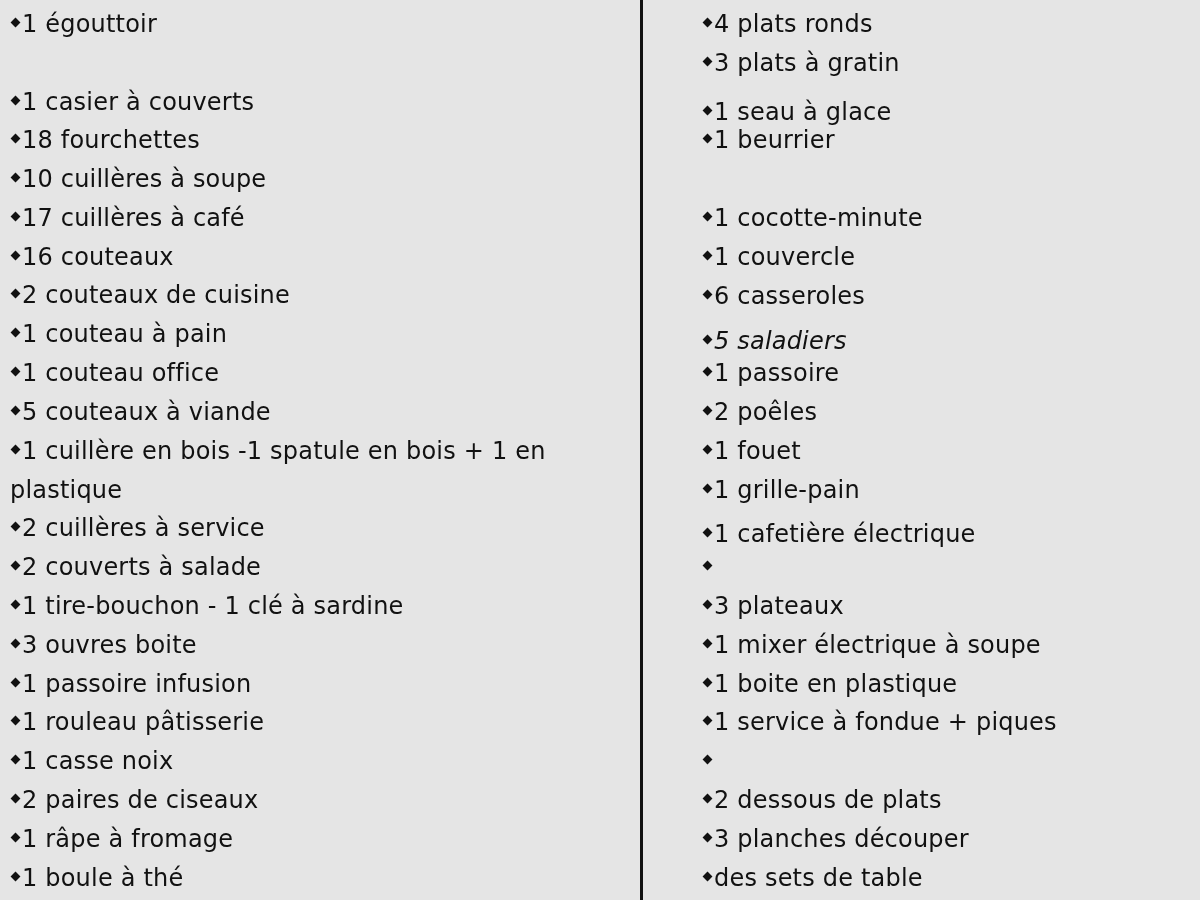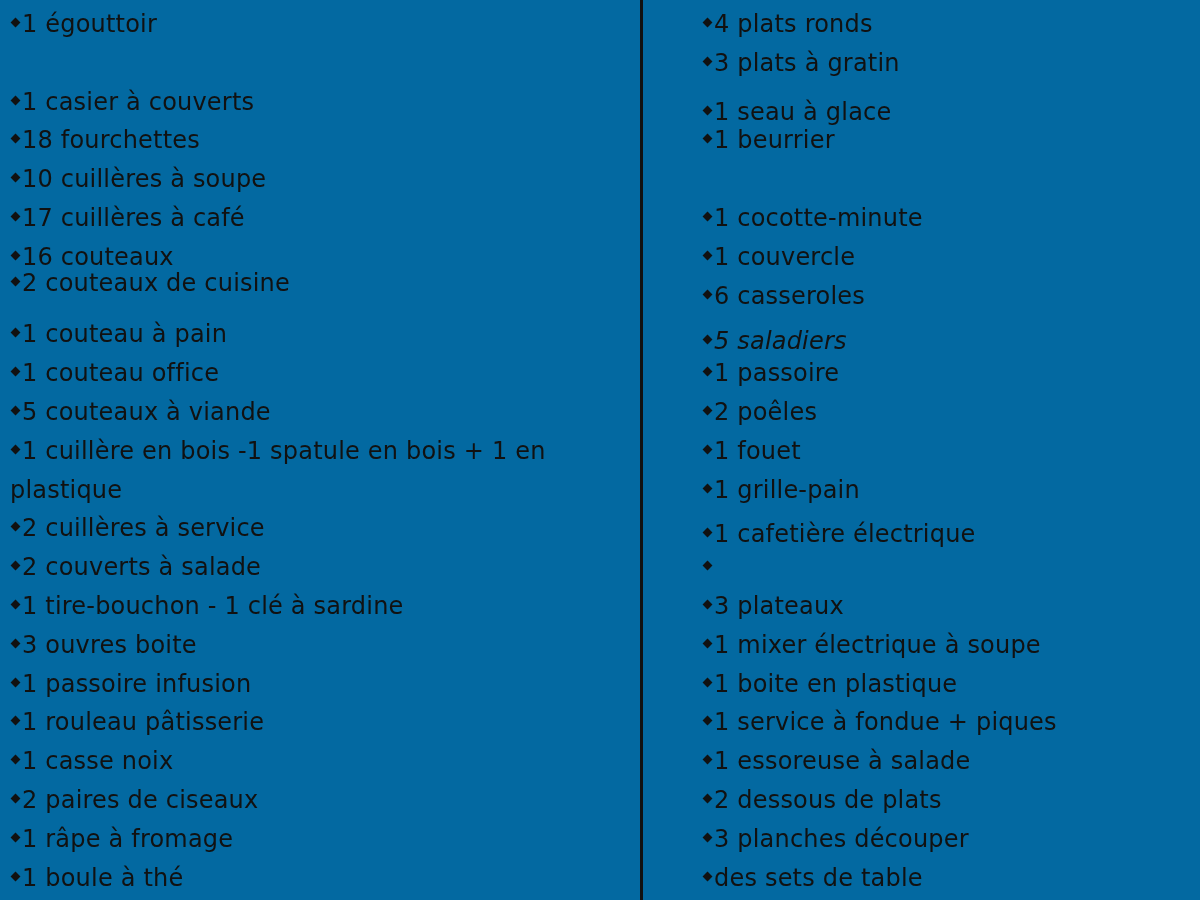--- a/index.html
+++ b/index.html
@@ -7,21 +7,21 @@
       padding: 0;
       width: 1200px;
       height: 900px;
       background: #ffffff;
       overflow: hidden;
     }
     .page {
       position: relative;
       width: 1200px;
       height: 900px;
-      background: #0369a1;
+      background: #e5e5e5;
       color: #111111;
       font-family: "DejaVu Sans", sans-serif;
     }
     .divider {
       position: absolute;
       left: 640px;
       top: 0;
       width: 3px;
       height: 900px;
       background: #111111;
@@ -59,21 +59,21 @@
 
 <div class="page">
   <div class="divider"></div>
   <ul class="column col-left" id="left-list">
       <li class="row" style="top: 5px;"><span class="bullet"></span><span>1 égouttoir</span></li>
       <li class="row" style="top: 82.6px;"><span class="bullet"></span><span>1 casier à couverts</span></li>
       <li class="row" style="top: 121.4px;"><span class="bullet"></span><span>18 fourchettes</span></li>
       <li class="row" style="top: 160.2px;"><span class="bullet"></span><span>10 cuillères à soupe</span></li>
       <li class="row" style="top: 199px;"><span class="bullet"></span><span>17 cuillères à café</span></li>
       <li class="row" style="top: 237.8px; text-align: right;"><span class="bullet"></span><span>16 couteaux</span></li>
-      <li class="row" style="top: 264px;"><span class="bullet"></span><span>2 couteaux de cuisine</span></li>
+      <li class="row" style="top: 276px;"><span class="bullet"></span><span>2 couteaux de cuisine</span></li>
       <li class="row" style="top: 315.4px;"><span class="bullet"></span><span>1 couteau à pain</span></li>
       <li class="row" style="top: 354.2px;"><span class="bullet"></span><span>1 couteau office</span></li>
       <li class="row" style="top: 393px;"><span class="bullet"></span><span>5 couteaux à viande</span></li>
       <li class="row" style="top: 431.8px;"><span class="bullet"></span><span>1 cuillère en bois -1 spatule en bois + 1 en</span></li>
       <li class="row" style="top: 470.6px;"><span>plastique</span></li>
       <li class="row" style="top: 509.4px;"><span class="bullet"></span><span>2 cuillères à service</span></li>
       <li class="row" style="top: 548.2px;"><span class="bullet"></span><span>2 couverts à salade</span></li>
       <li class="row" style="top: 587px;"><span class="bullet"></span><span>1 tire-bouchon  -  1 clé à sardine</span></li>
       <li class="row" style="top: 625.8px;"><span class="bullet"></span><span>3 ouvres boite</span></li>
       <li class="row" style="top: 664.6px;"><span class="bullet"></span><span>1 passoire infusion</span></li>
@@ -95,18 +95,18 @@
       <li class="row" style="top: 354.2px;"><span class="bullet"></span><span>1 passoire</span></li>
       <li class="row" style="top: 393px;"><span class="bullet"></span><span>2 poêles</span></li>
       <li class="row" style="top: 431.8px;"><span class="bullet"></span><span>1 fouet</span></li>
       <li class="row" style="top: 470.6px;"><span class="bullet"></span><span>1 grille-pain</span></li>
       <li class="row" style="top: 509.4px; margin-top: 6px;"><span class="bullet"></span><span>1 cafetière électrique</span></li>
       <li class="row" style="top: 548.2px;"><span class="bullet"></span></li>
       <li class="row" style="top: 587px;"><span class="bullet"></span><span>3 plateaux</span></li>
       <li class="row" style="top: 625.8px;"><span class="bullet"></span><span>1 mixer électrique à soupe</span></li>
       <li class="row" style="top: 664.6px;"><span class="bullet"></span><span>1 boite en plastique</span></li>
       <li class="row" style="top: 703.4px;"><span class="bullet"></span><span>1 service à fondue + piques</span></li>
-      <li class="row" style="top: 742.2px;"><span class="bullet"></span><span>1 essoreuse à salade</span></li>
+      <li class="row" style="top: 742.2px;"><span class="bullet"></span></li>
       <li class="row" style="top: 781px;"><span class="bullet"></span><span>2 dessous de plats</span></li>
       <li class="row" style="top: 819.8px;"><span class="bullet"></span><span>3 planches découper</span></li>
       <li class="row" style="top: 858.6px;"><span class="bullet"></span><span>des sets de table</span></li>
     </ul>
 </div>
 
 </body></html>

